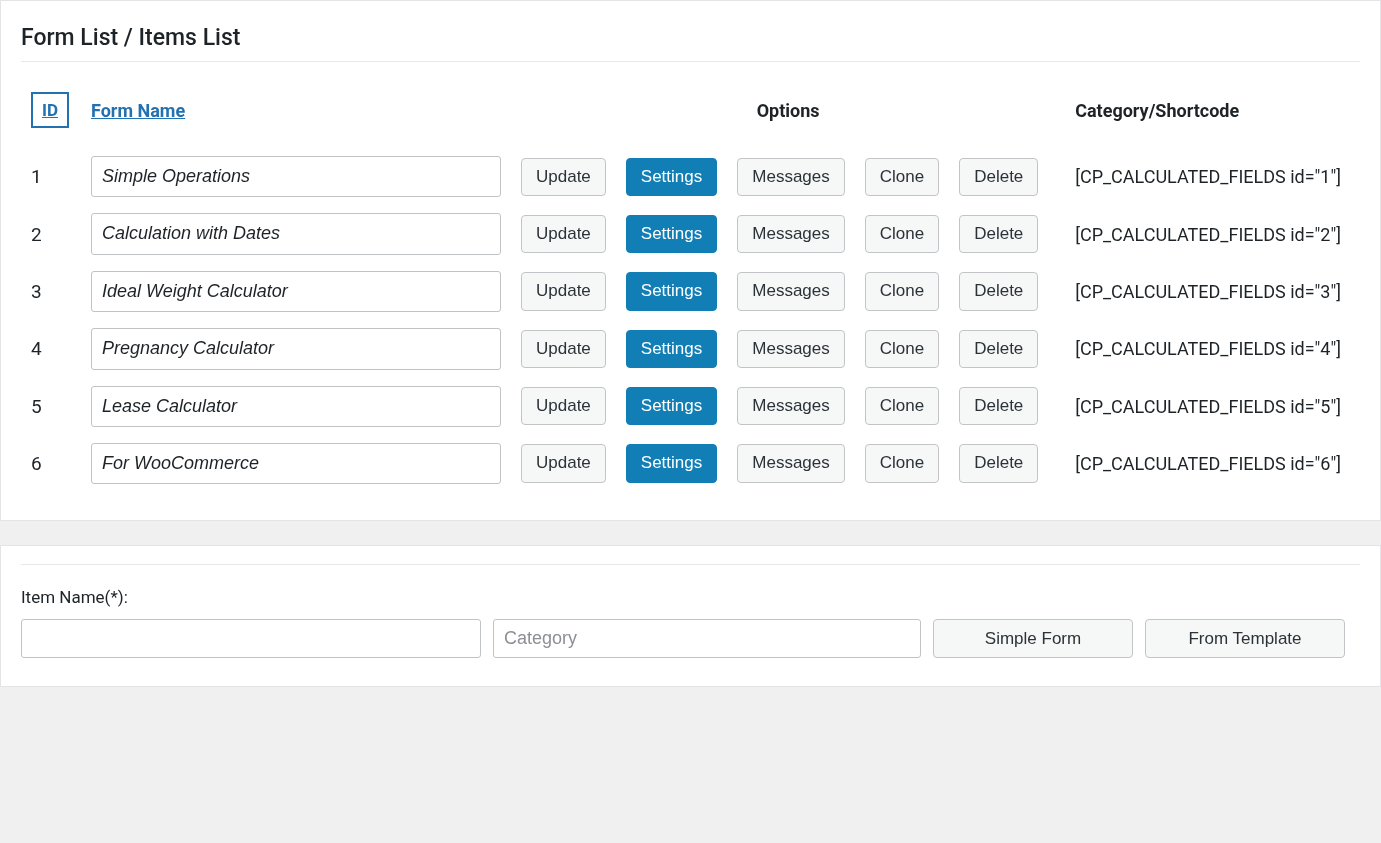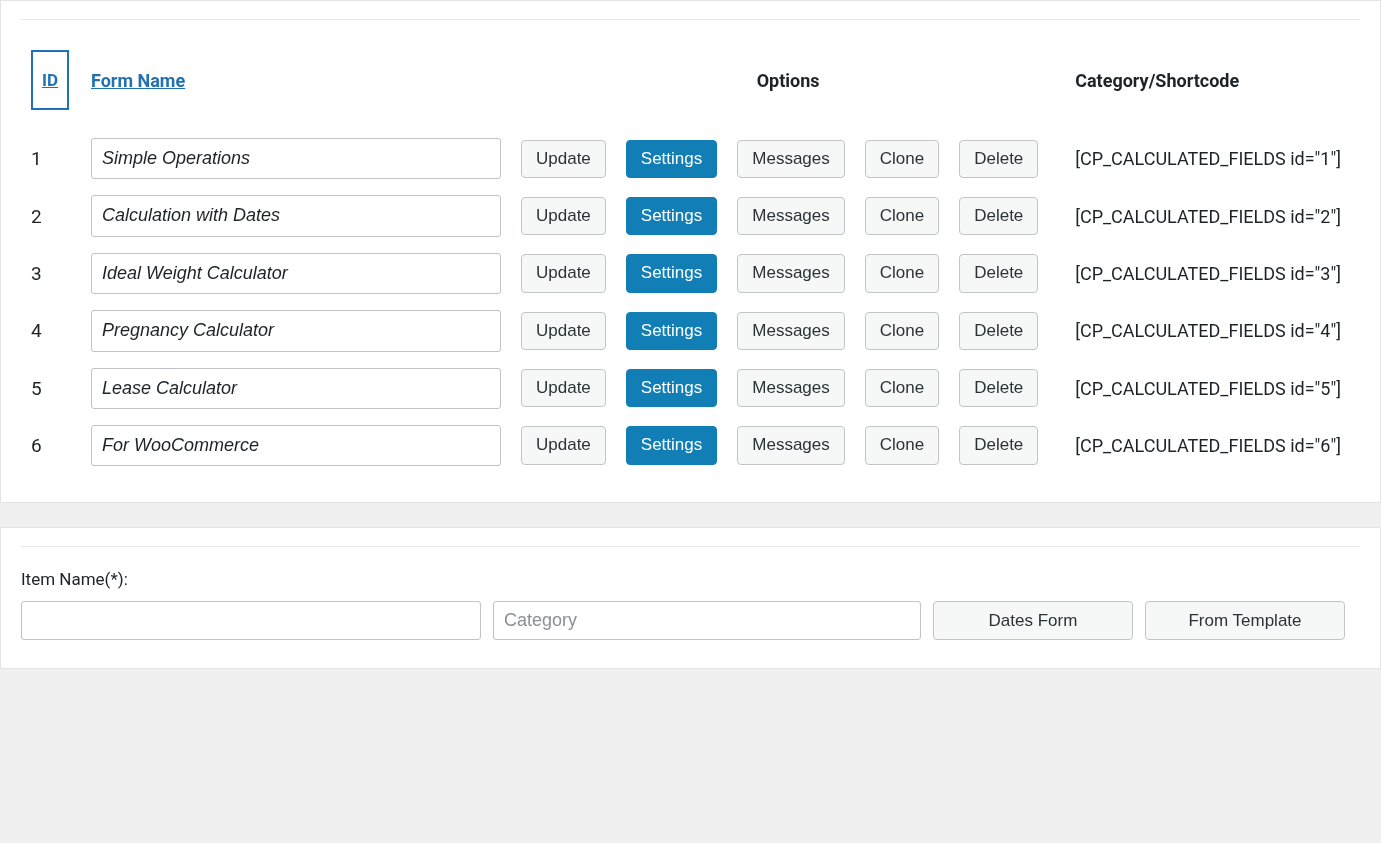--- a/index.html
+++ b/index.html
@@ -40,21 +40,21 @@
     }
     table.forms-table th {
       font-size: 18px;
       font-weight: 700;
       color: #1d2327;
       padding-bottom: 20px;
     }
     th.id-header .id-header-inner {
       display: inline-block;
       border: 2px solid #2271b1;
-      padding: 18px 9px;
+      padding: 6px 9px;
       color: #2271b1;
       text-decoration: underline;
       font-weight: 700;
       font-size: 17px;
       cursor: pointer;
     }
     th.name-header a {
       color: #2271b1;
       text-decoration: underline;
       font-weight: 700;
@@ -133,20 +133,21 @@
       background: #f6f7f7;
       color: #2c3338;
       cursor: pointer;
     }
     ::placeholder { color: #8c8f94; }
   </style>
 </head>
 <body>
 
 <section class="panel">
+  <h2 class="section-title">Form List / Items List</h2>
   <hr class="section-divider">
 
   <table class="forms-table">
     <thead>
       <tr>
         <th class="id-header">
           <span class="id-header-inner">ID</span>
         </th>
         <th class="name-header">
           <a>Form Name</a>
@@ -197,16 +198,16 @@
   </table>
 </section>
 
 <section class="panel">
   <hr class="section-divider">
 
   <div class="nf-label">Item Name(*):</div>
   <div class="nf-row">
     <input type="text" class="nf-input" value="" style="">
     <input type="text" class="nf-input category" placeholder="Category" style="">
-    <button class="nf-btn">Dates Form</button>
+    <button class="nf-btn">Simple Form</button>
     <button class="nf-btn">From Template</button>
   </div>
 </section>
 
 </body></html>

